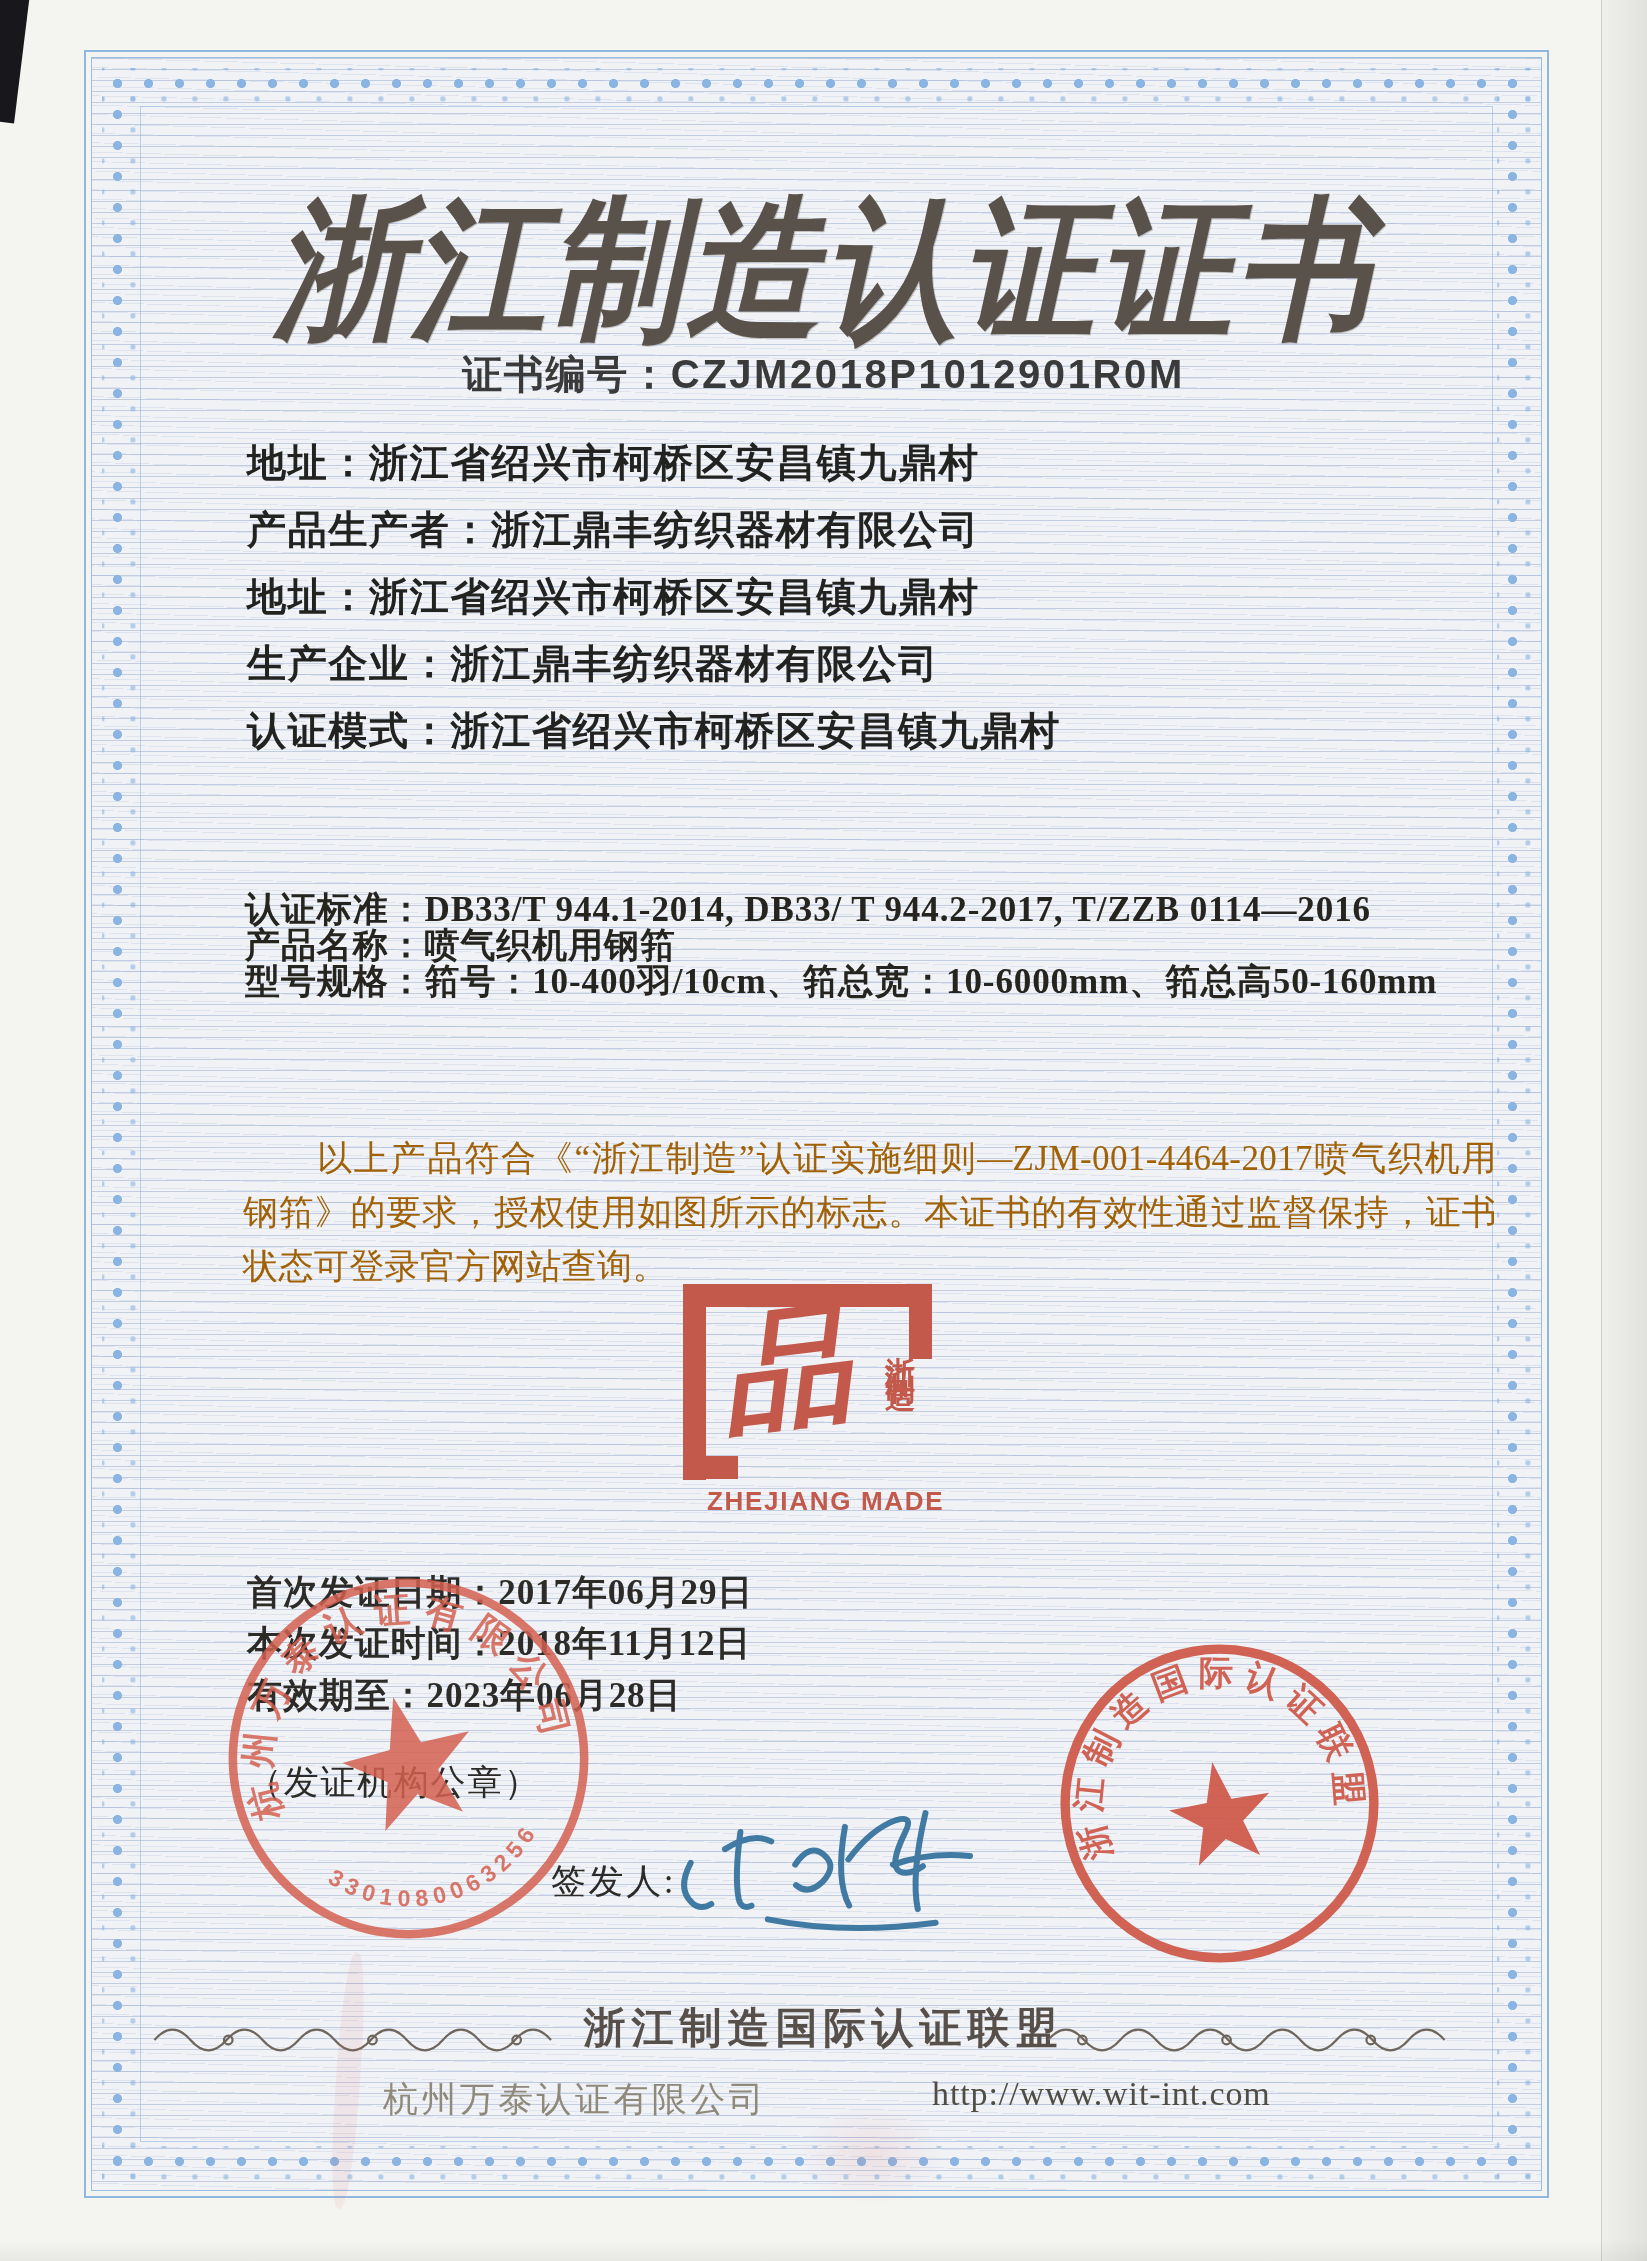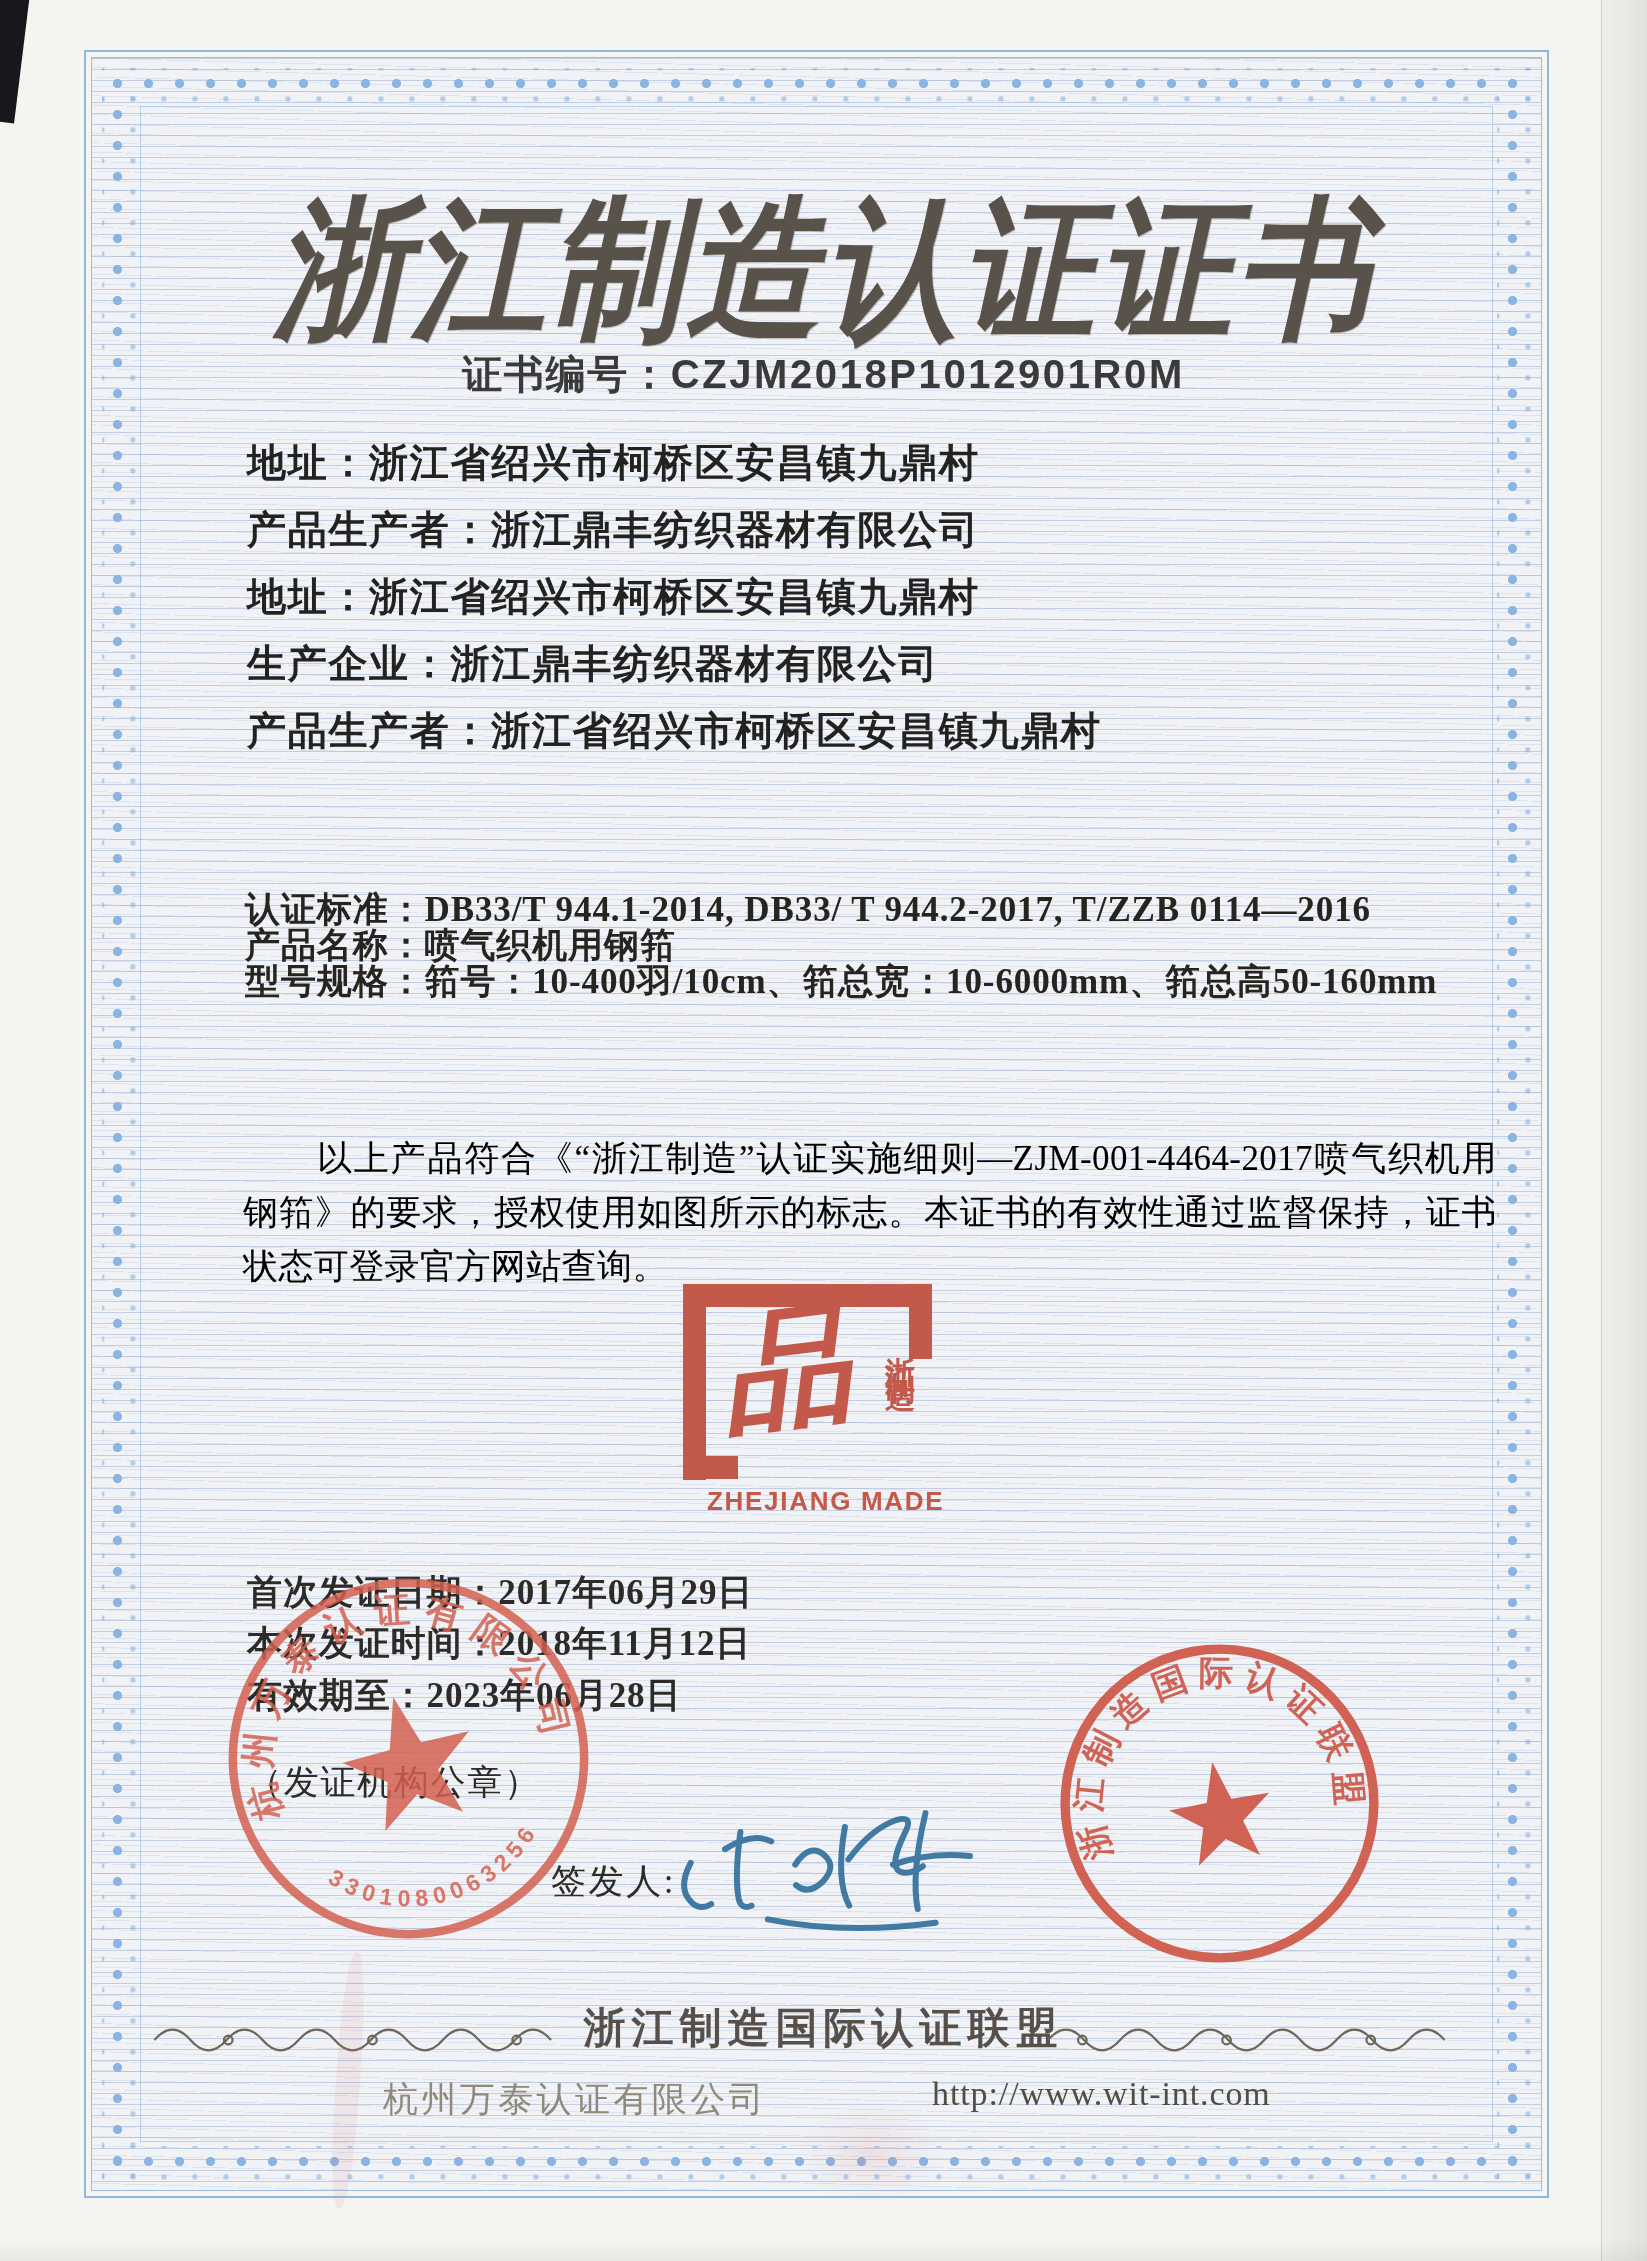--- a/index.html
+++ b/index.html
@@ -54,21 +54,21 @@
 
   
   .info-block{position:absolute;left:247px;top:443px;}
   .info-block .line{font-size:39px;font-weight:bold;color:#222220;line-height:39px;margin-bottom:28px;
     letter-spacing:1.7px;white-space:nowrap;}
   .details-block{position:absolute;left:245px;top:892px;}
   .details-block .line{font-size:35px;font-weight:bold;color:#26241f;line-height:36px;margin-bottom:0;
     letter-spacing:0.9px;white-space:nowrap;font-family:"Liberation Serif","DejaVu Serif",serif;}
 
   .statement{position:absolute;left:243px;top:1132px;width:1254px;
-    font-size:35px;line-height:54px;color:#000000;text-indent:74px;letter-spacing:0.4px;
+    font-size:35px;line-height:54px;color:#a16207;text-indent:74px;letter-spacing:0.4px;
     font-family:"Liberation Serif","DejaVu Serif",serif;text-align:justify;}
 
   
   .zj-logo{position:absolute;left:683px;top:1284px;width:249px;height:233px;}
   .zj-logo .bar{position:absolute;background:#c2594a;}
   .zj-logo .bar.top{left:0;top:0;width:247px;height:23px;}
   .zj-logo .bar.rstub{right:0;top:0;width:23px;height:75px;}
   .zj-logo .bar.lbar{left:0;top:0;width:23px;height:196px;}
   .zj-logo .bar.foot{left:0;top:172px;width:55px;height:23px;}
   .zj-logo .pin{position:absolute;left:38px;top:19px;font-size:129px;line-height:129px;color:#c2594a;
@@ -124,21 +124,21 @@
 
     <div class="cert-no-line">
       <span>证书编号：</span><span class="num">CZJM2018P1012901R0M</span>
     </div>
 
     <div class="info-block">
       <div class="line">地址：浙江省绍兴市柯桥区安昌镇九鼎村</div>
       <div class="line">产品生产者：浙江鼎丰纺织器材有限公司</div>
       <div class="line">地址：浙江省绍兴市柯桥区安昌镇九鼎村</div>
       <div class="line">生产企业：浙江鼎丰纺织器材有限公司</div>
-      <div class="line">产品生产者：浙江省绍兴市柯桥区安昌镇九鼎村</div>
+      <div class="line">认证模式：浙江省绍兴市柯桥区安昌镇九鼎村</div>
     </div>
 
     <div class="details-block">
       <div class="line">认证标准：DB33/T 944.1-2014, DB33/ T 944.2-2017, T/ZZB 0114—2016</div>
       <div class="line">产品名称：喷气织机用钢筘</div>
       <div class="line">型号规格：筘号：10-400羽/10cm、筘总宽：10-6000mm、筘总高50-160mm</div>
     </div>
 
     <div class="statement">以上产品符合《“浙江制造”认证实施细则—ZJM-001-4464-2017喷气织机用钢筘》的要求，授权使用如图所示的标志。本证书的有效性通过监督保持，证书状态可登录官方网站查询。</div>
 

